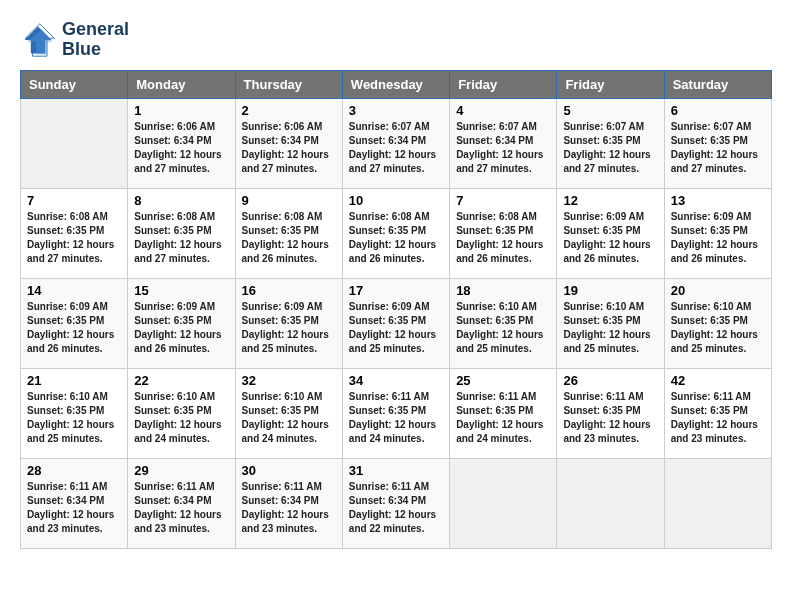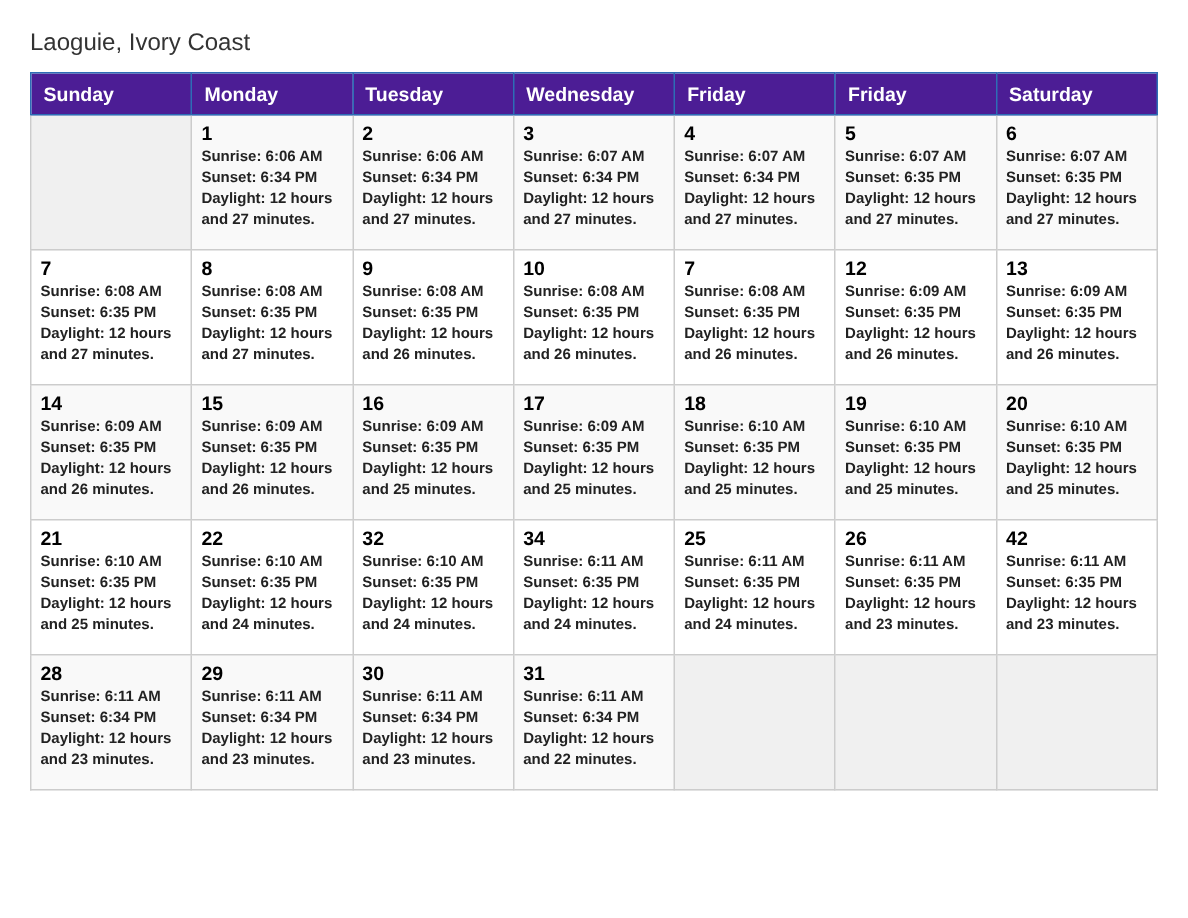--- a/index.html
+++ b/index.html
@@ -42,21 +42,21 @@
     .subtitle {
       font-size: 16px;
       color: #333;
     }
     table {
       width: 100%;
       border-collapse: collapse;
       font-size: 11px;
     }
     thead tr {
-      background-color: #4c1d95;
+      background-color: #737373;
       color: white;
     }
     thead th {
       padding: 6px 8px;
       text-align: left;
       font-size: 13px;
       font-weight: bold;
       border: 1px solid #2d6db5;
     }
     tbody td {
@@ -87,31 +87,41 @@
     }
     .empty-cell {
       background-color: #f0f0f0;
     }
   </style>
 </head>
 <body>
 
 <div>
   <div class="header-section">
+    <div class="logo">
+      <svg class="logo-icon" viewBox="0 0 40 40">
+        <polygon points="20,5 35,20 28,20 28,35 12,35 12,20 5,20" fill="#2d6db5"></polygon>
+        <polygon points="22,2 38,18 30,18 30,38 14,38 14,18 6,18" fill="none" stroke="#2d6db5" stroke-width="1"></polygon>
+        <path d="M24 8 L36 22 L30 22 L30 36 L18 36 L18 22 L8 22 Z" fill="#4a90d9" opacity="0.5"></path>
+      </svg>
+      <div class="logo-text">
+        <div>General</div>
+        <div>Blue</div>
+      </div>
+    </div>
     <div class="title-section">
-      <div class="subtitle">Laoguie, Ivory Coast</div>
     </div>
   </div>
 
   <table>
     <thead>
       <tr>
       <th>Sunday</th>
           <th>Monday</th>
-          <th>Tuesday</th>
+          <th>Thursday</th>
           <th>Wednesday</th>
           <th>Friday</th>
           <th>Friday</th>
           <th>Saturday</th>
         </tr>
     </thead>
     <tbody id="calendar-body">
     <tr>
           <td class="empty-cell"></td>
           <td>

